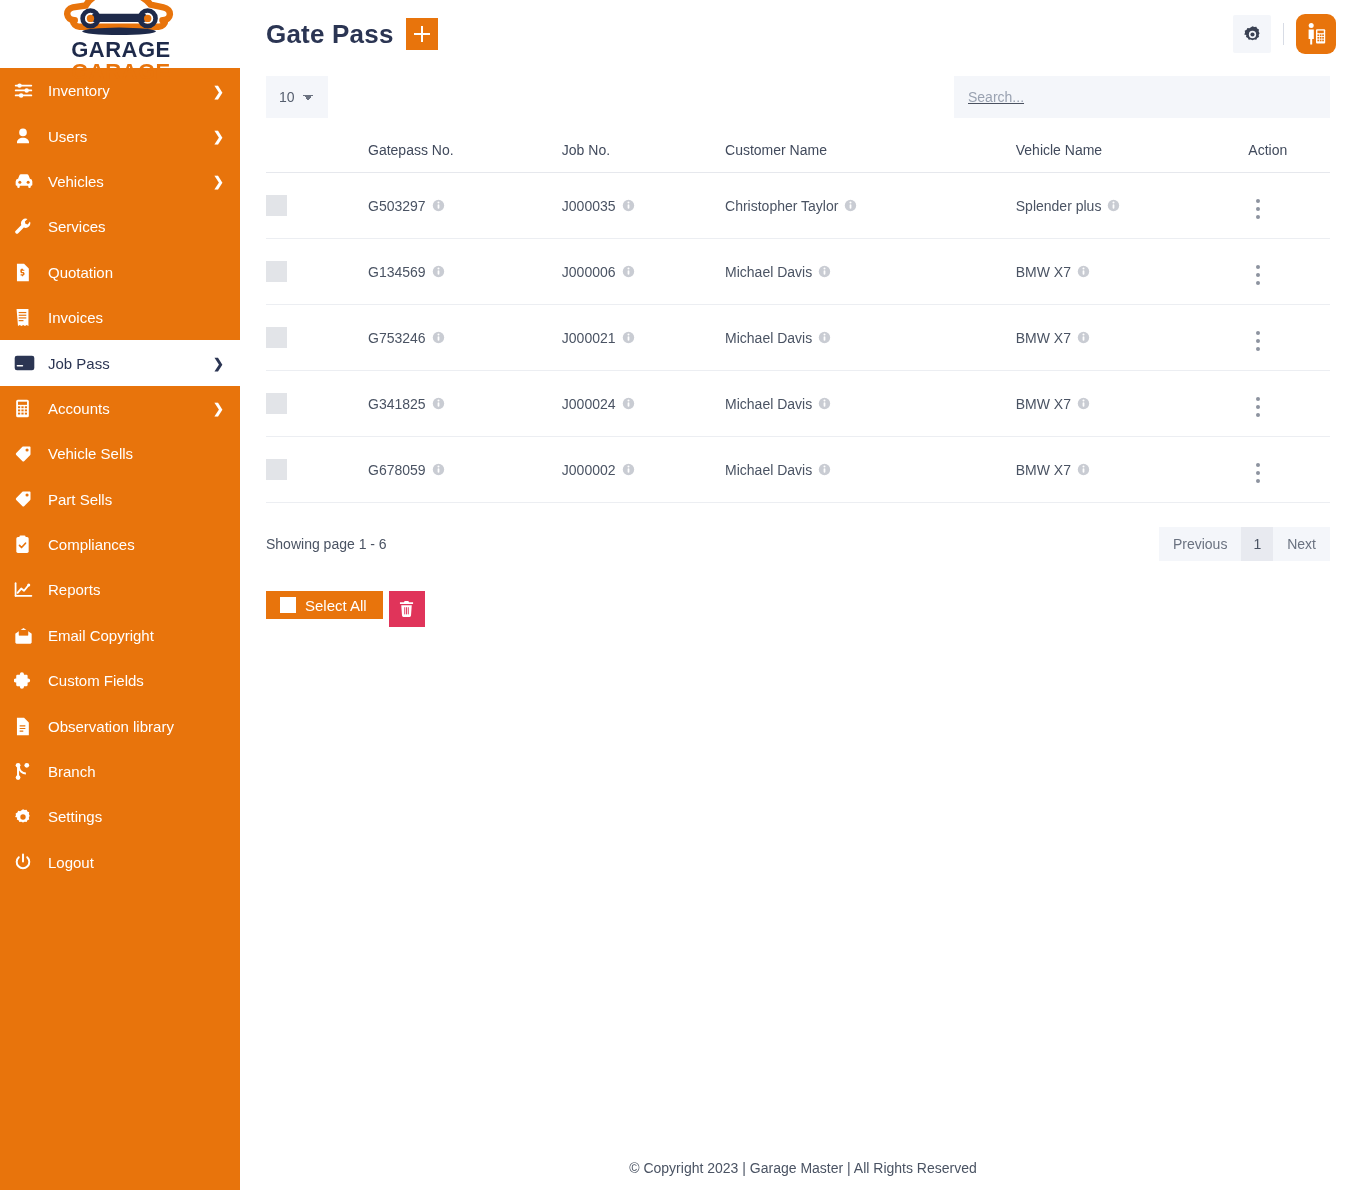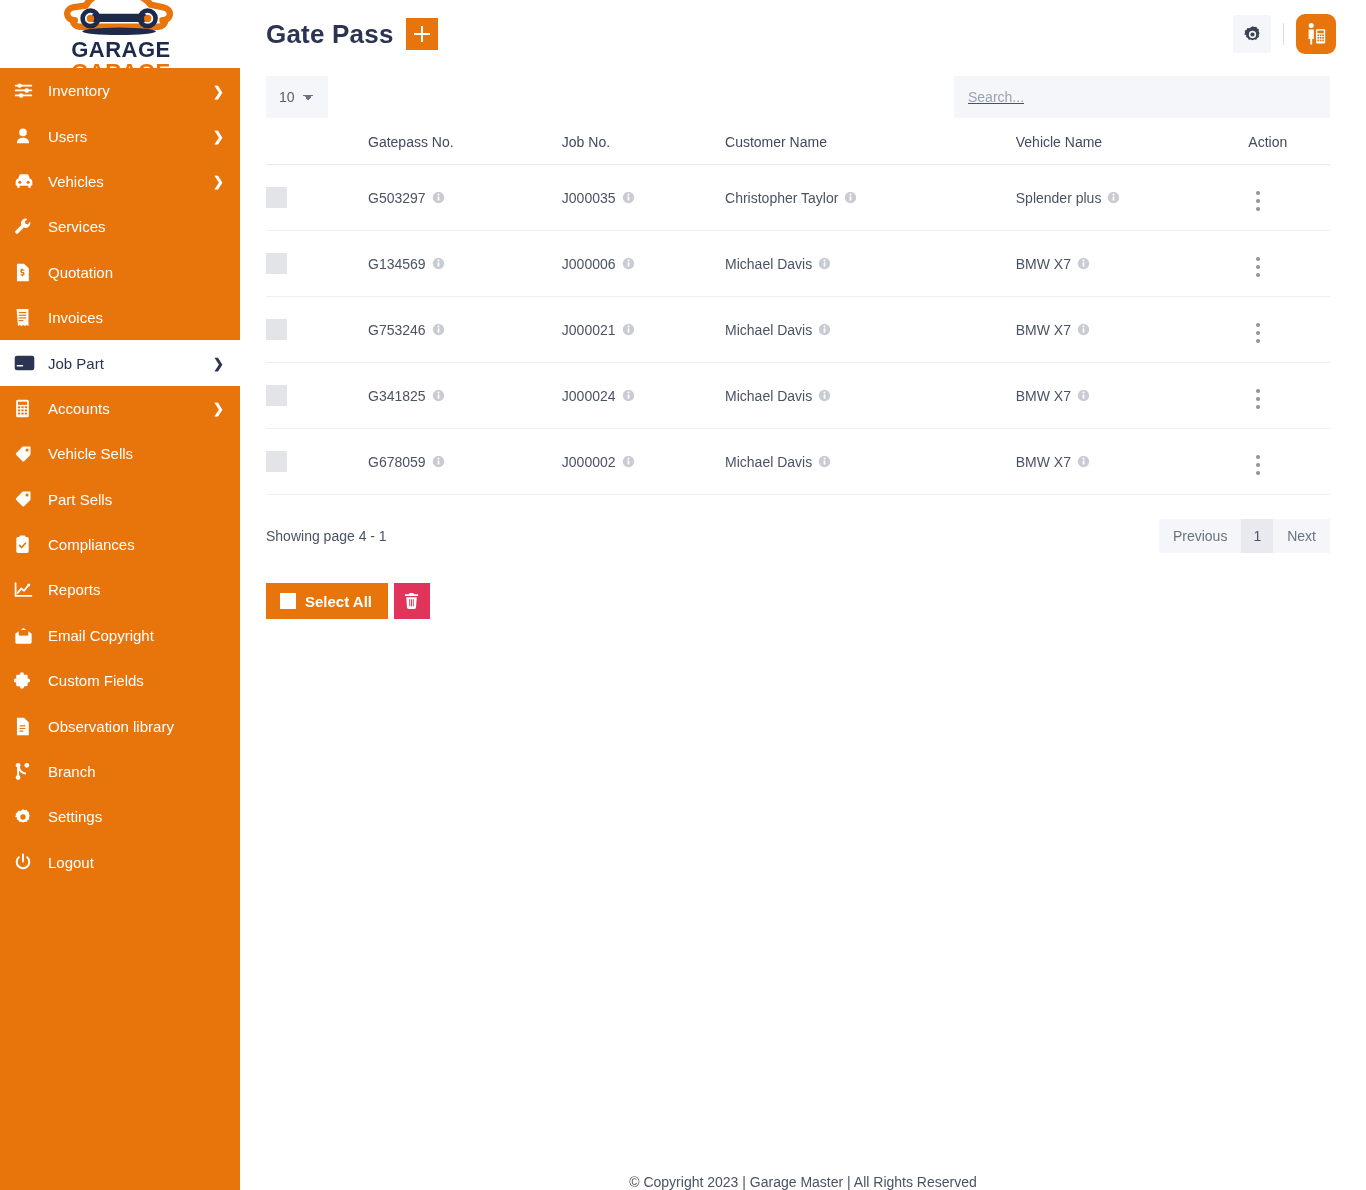--- a/index.html
+++ b/index.html
@@ -119,21 +119,21 @@
   }
   .search-input {
     width: 376px; height: 42px; background: #f4f6fa;
     border: none; outline: none; padding: 0 14px;
     font-size: 14px; color: #4a5160;
     font-family: "Liberation Sans", sans-serif;
     text-decoration: underline;
   }
   .search-input::placeholder { color: #9aa2b1; }
 
-  table { width: 100%; border-collapse: collapse; margin-top: 16px; }
+  table { width: 100%; border-collapse: collapse; margin-top: 24px; }
   thead th {
     text-align: left; font-size: 14px; font-weight: normal;
     color: #414a5c; padding: 0 0 14px 0;
   }
   thead tr { border-bottom: 1px solid #e6e8ed; }
   tbody td {
     font-size: 14px; color: #4a5363;
     padding: 17px 0; border-bottom: 1px solid #eceef2;
     vertical-align: middle;
   }
@@ -169,38 +169,38 @@
   .pg-btn {
     height: 34px; padding: 0 14px; background: #f4f6fa;
     border: none; cursor: pointer; font-size: 14px;
     color: #6a7280; font-family: "Liberation Sans", sans-serif;
     display: flex; align-items: center;
   }
   .pg-btn.num { background: #e8eaf0; color: #4a5363; padding: 0 12px; }
 
   .bulk-row { display: flex; margin-top: 30px; gap: 6px; }
   .select-all-btn {
-    height: 36px; background: #e8740c; border: none; cursor: pointer;
+    height: 28px; background: #e8740c; border: none; cursor: pointer;
     color: #fff; font-size: 15px; display: flex; align-items: center;
     gap: 9px; padding: 0 16px 0 14px;
     font-family: "Liberation Sans", sans-serif;
-    font-weight: bold;
   }
   .select-all-btn .box {
     width: 16px; height: 16px; background: #fff; display: block;
   }
   .del-btn {
     width: 36px; height: 36px; background: #e0345a; border: none;
     cursor: pointer; display: flex; align-items: center;
     justify-content: center;
   }
 
   .page-footer {
     position: absolute; left: 0; bottom: 0; width: 1126px;
     text-align: center; font-size: 14px; color: #4a5363;
+    padding-bottom: 14px;
   }
 </style>
 </head>
 <body>
 
 <div class="app">
 
   <aside class="sidebar">
 
     <div class="logo-box">
@@ -291,21 +291,21 @@
         </div>
         <div class="nav-item active">
           <span class="nav-ico">
             <svg width="21" height="16" viewBox="0 0 24 18">
               <rect x="0.8" y="0.8" width="22.4" height="16.4" rx="2.6" fill="currentColor"></rect>
               <rect x="0.8" y="4.2" width="22.4" height="3.2" fill="#ffffff" opacity=".001"></rect>
               <rect x="3" y="11.2" width="7.5" height="1.7" rx=".8" fill="#ffffff"></rect>
               <rect x="0.8" y="4.4" width="22.4" height="2.4" fill="#ffffff" opacity="0"></rect>
             </svg>
           </span>
-          <span class="nav-label">Job Part</span>
+          <span class="nav-label">Job Pass</span>
           <span class="nav-caret">❯</span>
         </div>
         <div class="nav-item">
           <span class="nav-ico">
             <svg width="17" height="19" viewBox="0 0 20 24">
               <rect x="2" y="1" width="16" height="22" rx="2" fill="currentColor"></rect>
               <rect x="4.3" y="3.4" width="11.4" height="4" fill="#e8740c"></rect>
               <g fill="#e8740c">
                 <rect x="4.3" y="9.2" width="2.8" height="2.4"></rect>
                 <rect x="8.6" y="9.2" width="2.8" height="2.4"></rect>
@@ -718,21 +718,21 @@
               <td class="col-act"><span class="kebab">
                   <span></span>
                   <span></span>
                   <span></span>
                 </span></td>
             </tr>
           </tbody>
       </table>
 
       <div class="tbl-footer">
-        <span class="showing">Showing page 4 - 1</span>
+        <span class="showing">Showing page 1 - 6</span>
         <div class="pager">
           <button class="pg-btn">Previous</button>
           <button class="pg-btn num">1</button>
           <button class="pg-btn">Next</button>
         </div>
       </div>
 
       <div class="bulk-row">
         <button class="select-all-btn">
           <span class="box"></span>

